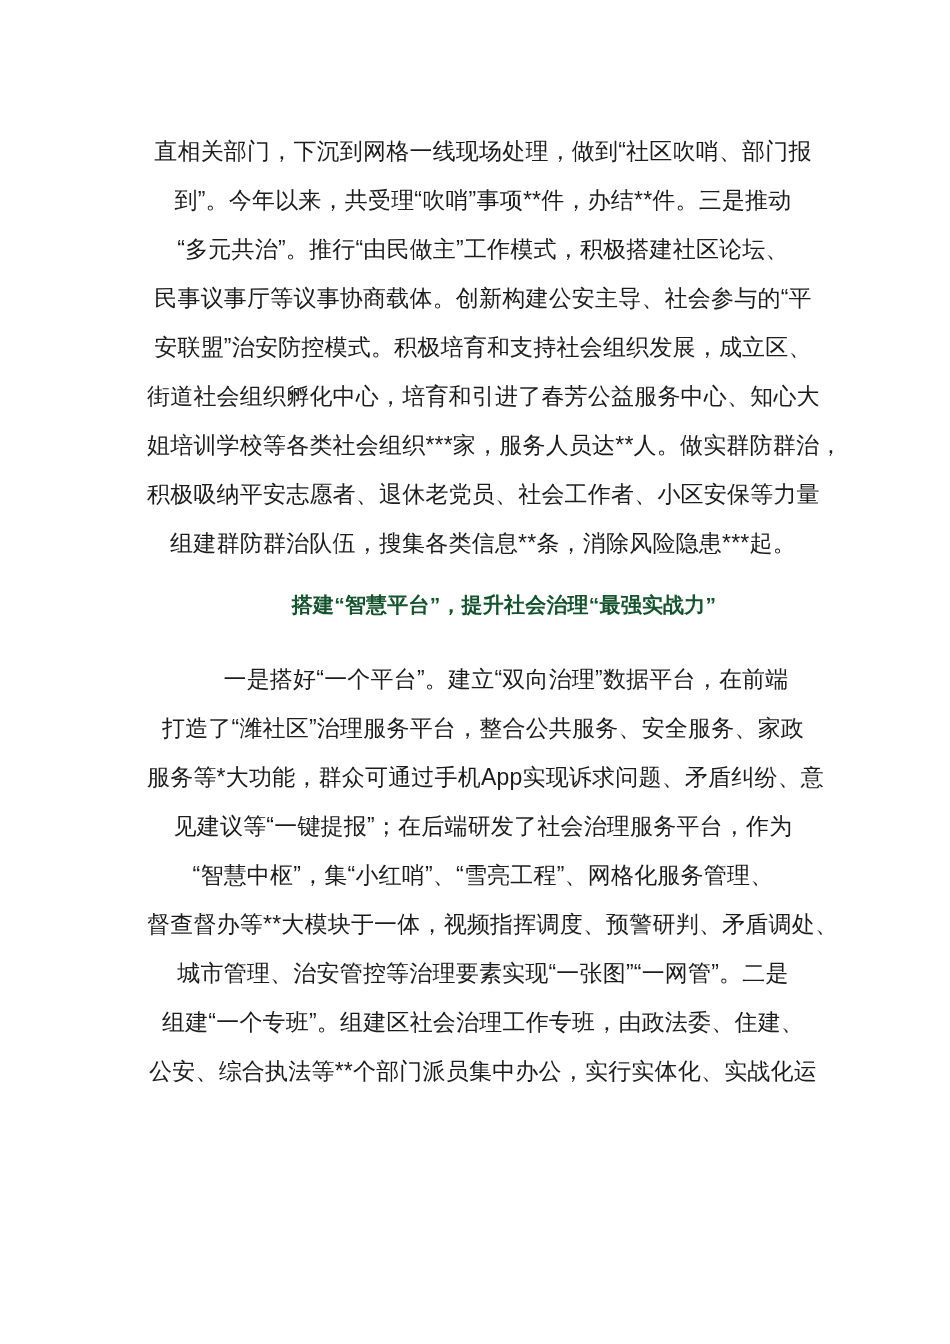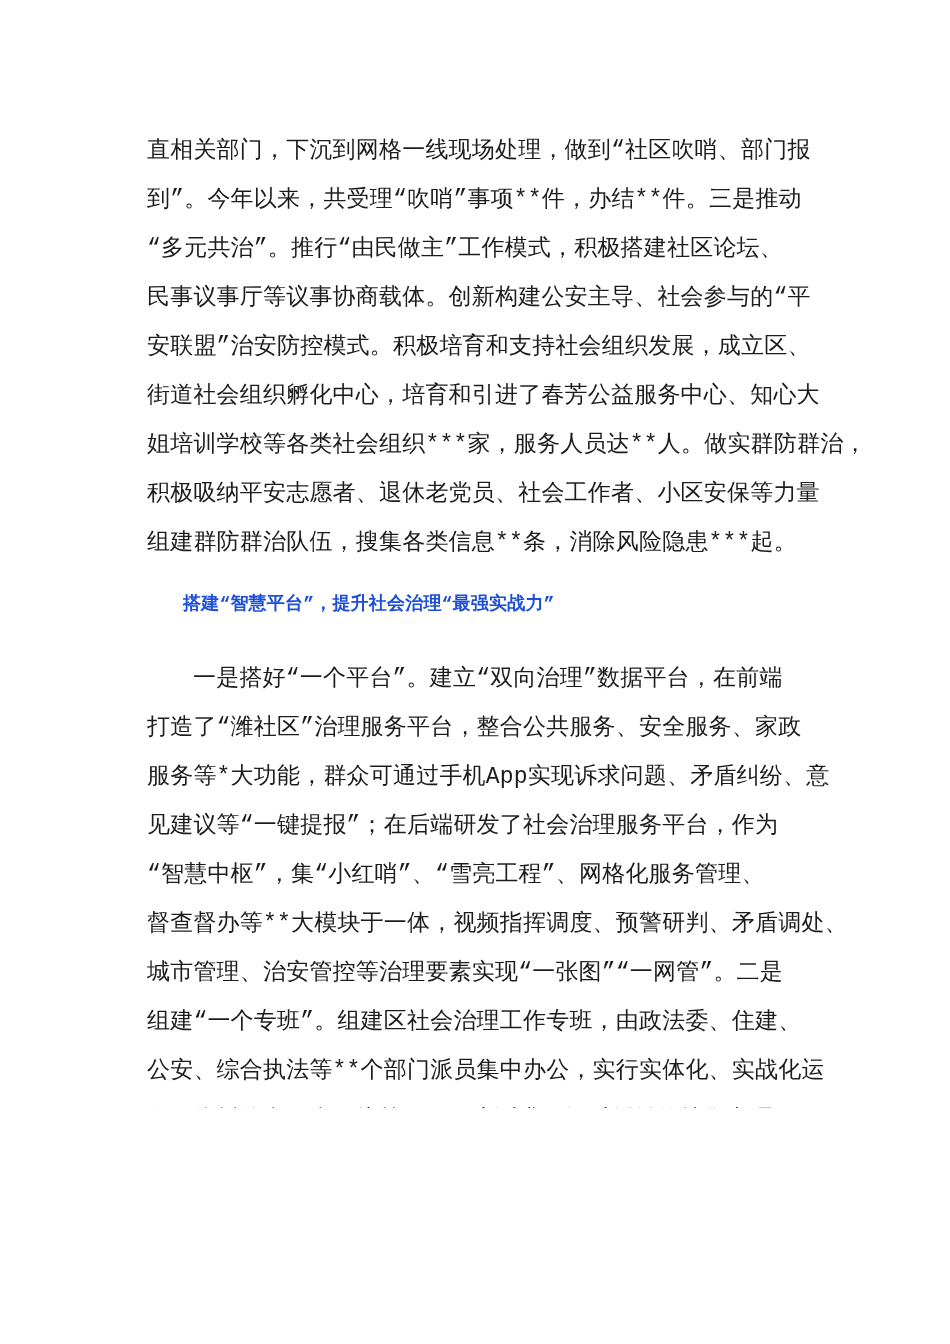--- a/index.html
+++ b/index.html
@@ -6,49 +6,50 @@
     margin: 0;
     padding: 0;
     background: #ffffff;
   }
   .page {
     position: relative;
     width: 950px;
     height: 1108px;
     background: #ffffff;
     overflow: hidden;
-    font-family: Liberation Mono, monospace;
+    font-family: Liberation Sans, sans-serif;
     color: #1c1c1c;
+    text-align: center;
   }
   .content {
     position: absolute;
     left: 147px;
     top: 127px;
     width: 672px;
   }
   .body-text {
     margin: 0;
     font-size: 23px;
     line-height: 49px;
     white-space: pre;          
     letter-spacing: 0.2px;
     font-weight: 400;
   }
   .body-text.indent-first {
     text-indent: 2em;          
   }
   .section-heading {
     margin: 12px 0 26px 0;
-    font-size: 18px;
+    font-size: 21px;
     line-height: 49px;
     font-weight: 700;
     text-indent: 2em;
     white-space: pre;
     letter-spacing: 0.2px;
-    color: #1d4ed8;
+    color: #14532d;
   }
 </style>
 </head>
 <body>
 
 <div class="page">
   <div class="content">
 
     <p class="body-text">直相关部门，下沉到网格一线现场处理，做到“社区吹哨、部门报
 到”。今年以来，共受理“吹哨”事项**件，办结**件。三是推动

